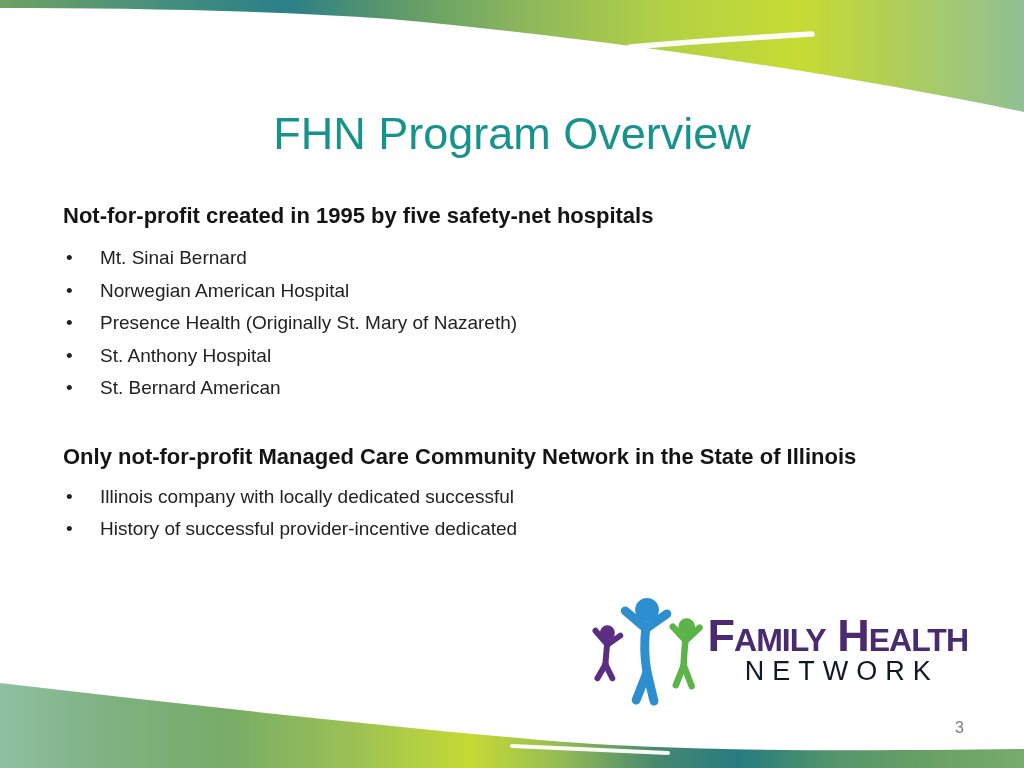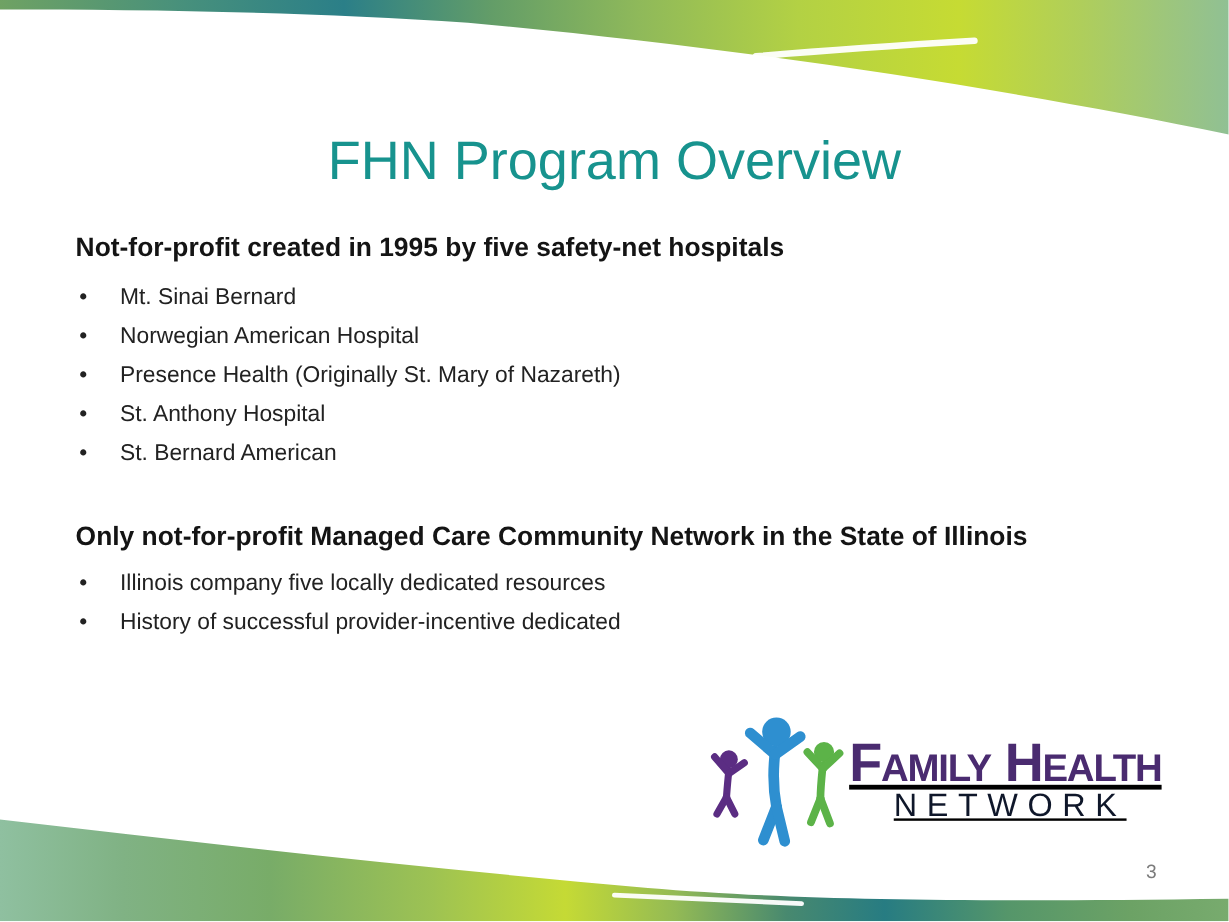--- a/index.html
+++ b/index.html
@@ -24,21 +24,21 @@
     width: 1024px;
     text-align: center;
     font-size: 45px;
     font-weight: 400;
     letter-spacing: 0px;
     color: #17938E;
   }
 
   .content {
     position: absolute;
-    top: 190px;
+    top: 200px;
     left: 63px;
     width: 860px;
   }
 
   .section-heading {
     font-size: 22px;
     font-weight: 700;
     color: #141414;
     line-height: 32px;
     max-width: 850px;
@@ -72,21 +72,21 @@
   .logo {
     position: absolute;
     top: 596px;
     right: 56px;
     display: flex;
     align-items: flex-start;
   }
 
   .logo-figures { width: 122px; height: 114px; flex-shrink: 0; margin-right: -4px; }
 
-  .logo-text { padding-top: 18px; text-decoration: underline; }
+  .logo-text { padding-top: 18px; }
 
   .logo-line1 {
     font-variant: small-caps;
     font-weight: 700;
     font-size: 45px;
     line-height: 44px;
     letter-spacing: -1px;
     color: #4A2B70;
     white-space: nowrap;
   }
@@ -164,21 +164,21 @@
         <li>Norwegian American Hospital</li>
         <li>Presence Health (Originally St. Mary of Nazareth)</li>
         <li>St. Anthony Hospital</li>
         <li>St. Bernard American</li>
       </ul>
     </div>
 
     <div class="section-2">
       <div class="section-heading">Only not-for-profit Managed Care Community Network in the State of Illinois</div>
       <ul class="bullet-list">
-        <li>Illinois company five locally dedicated resources</li>
+        <li>Illinois company with locally dedicated successful</li>
         <li>History of successful provider-incentive dedicated</li>
       </ul>
     </div>
 
   </div>
 
   <div class="logo">
     <svg class="logo-figures" viewBox="0 0 120 115" aria-hidden="true">
 
       <g stroke="currentColor" fill="none" stroke-width="6" stroke-linecap="round" style="color: rgb(91, 45, 131);">

